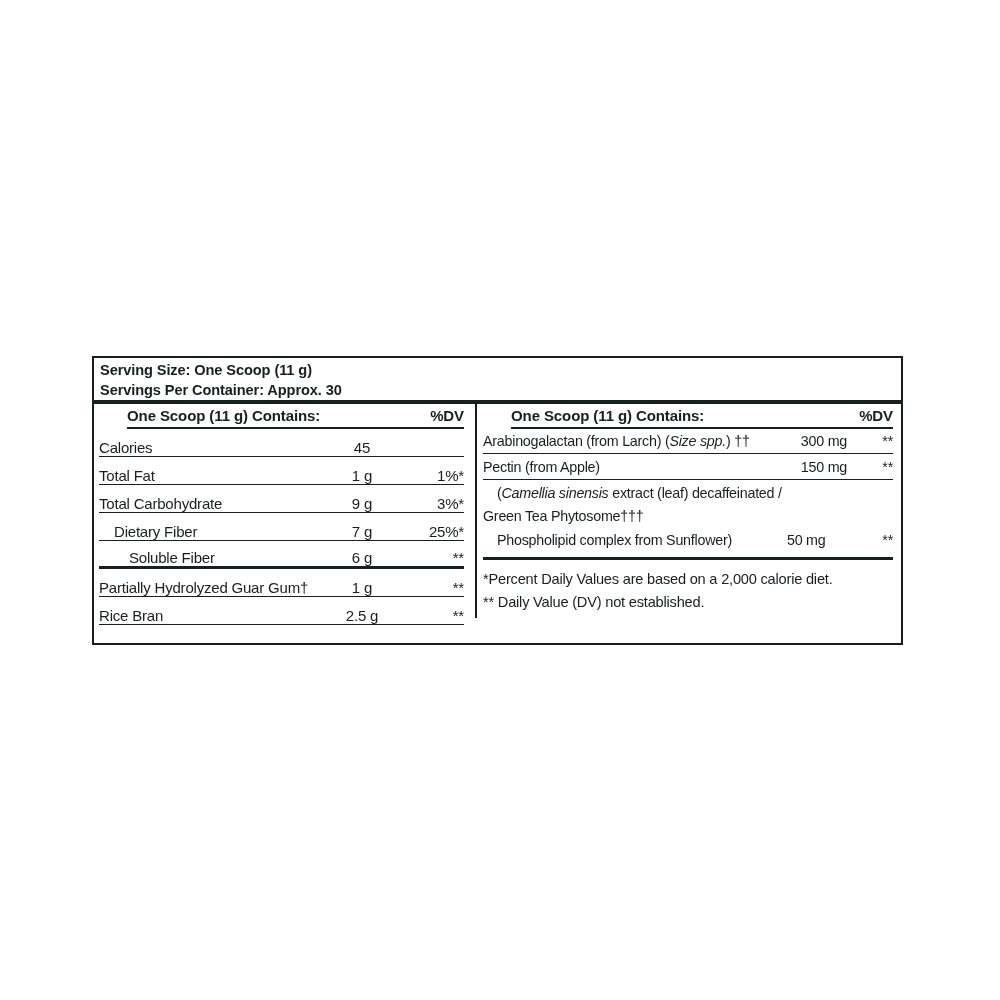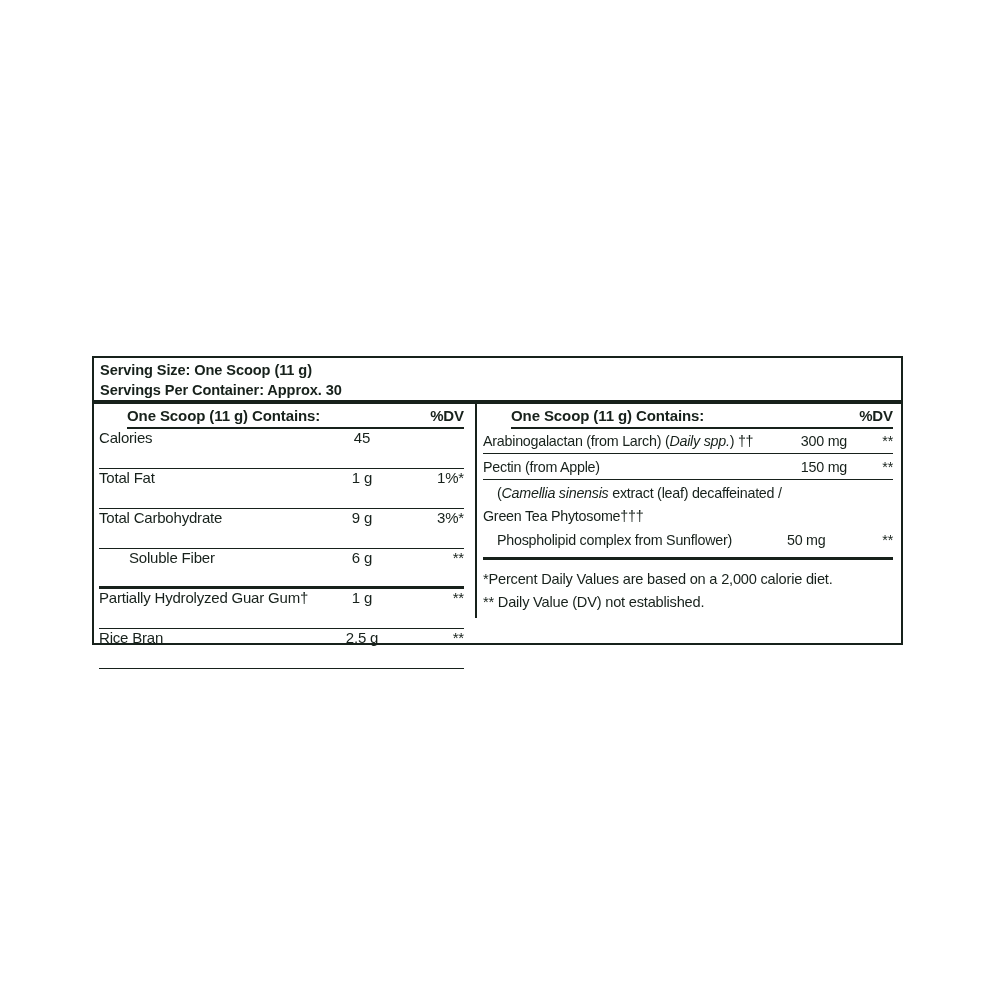--- a/index.html
+++ b/index.html
@@ -26,21 +26,21 @@
   .col-left  { width: 381px; padding: 0 11px 0 5px; flex-shrink: 0; }
   .col-right { flex: 1; padding: 0 8px 0 6px; display: flex; flex-direction: column; }
 
   .colhead {
     height: 25px; display: flex; justify-content: space-between; align-items: center;
     border-bottom: 2px solid var(--ink);
     font-weight: bold; font-size: 15px; letter-spacing: -0.1px; white-space: nowrap; margin-left: 28px;
   }
 
   .lrow {
-    height: 40px; display: flex; align-items: flex-start;
+    height: 28px; display: flex; align-items: flex-end;
     border-bottom: 1.3px solid var(--ink);
     font-size: 15px; letter-spacing: -0.2px; white-space: nowrap;
   }
   .lrow.thick { border-bottom-width: 3px; }
   .lrow .nm  { flex: 1; overflow: visible; }
   .lrow .amt { width: 64px; text-align: center; flex-shrink: 0; }
   .lrow .dv  { width: 70px; text-align: right; flex-shrink: 0; }
   .ind1 { padding-left: 15px; }
   .ind2 { padding-left: 30px; }
 
@@ -95,20 +95,25 @@
         <div class="lrow">
           <span class="nm">Total Fat</span>
           <span class="amt">1 g</span>
           <span class="dv">1%*</span>
         </div>
         <div class="lrow">
           <span class="nm">Total Carbohydrate</span>
           <span class="amt">9 g</span>
           <span class="dv">3%*</span>
         </div>
+        <div class="lrow">
+          <span class="nm ind1">Dietary Fiber</span>
+          <span class="amt">7 g</span>
+          <span class="dv">25%*</span>
+        </div>
         <div class="lrow thick">
           <span class="nm ind2">Soluble Fiber</span>
           <span class="amt">6 g</span>
           <span class="dv">**</span>
         </div>
         <div class="lrow">
           <span class="nm">Partially Hydrolyzed Guar Gum†</span>
           <span class="amt">1 g</span>
           <span class="dv">**</span>
         </div>
@@ -121,21 +126,21 @@
 
       <div class="vdiv"></div>
 
       <div class="col-right">
         <div class="colhead">
           <span>One Scoop (11 g) Contains:</span>
           <span>%DV</span>
         </div>
 
         <div class="rrow">
-          <span class="nm"><span>Arabinogalactan (from Larch) (</span><span class="it">Daily spp.</span><span>) ††</span></span>
+          <span class="nm"><span>Arabinogalactan (from Larch) (</span><span class="it">Size spp.</span><span>) ††</span></span>
           <span class="amt">300 mg</span>
           <span class="dv">**</span>
         </div>
         <div class="rrow">
           <span class="nm"><span>Pectin (from Apple)</span><span class="it"></span><span></span></span>
           <span class="amt">150 mg</span>
           <span class="dv">**</span>
         </div>
 
         <div class="green">

